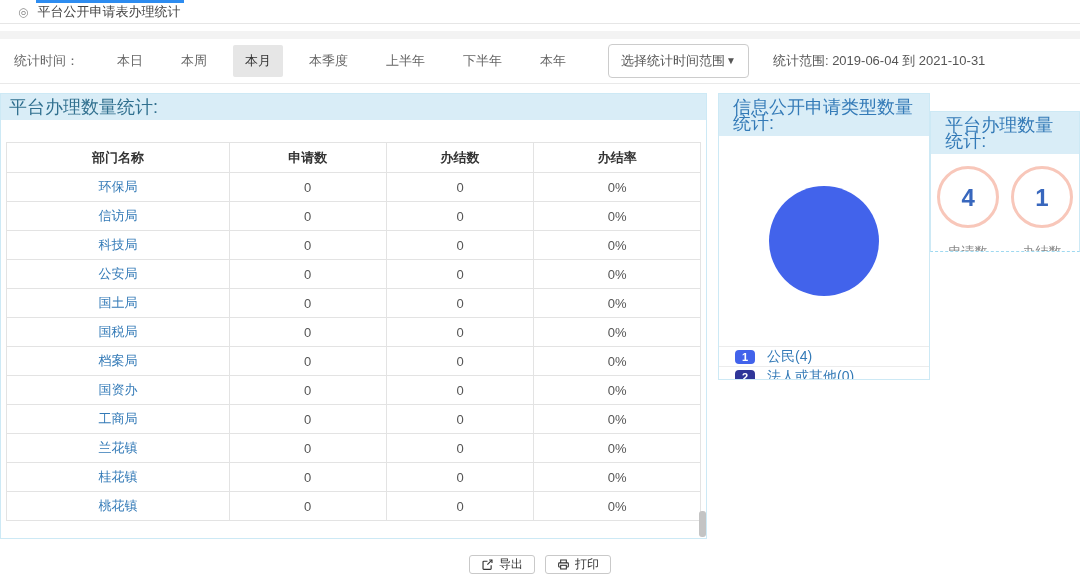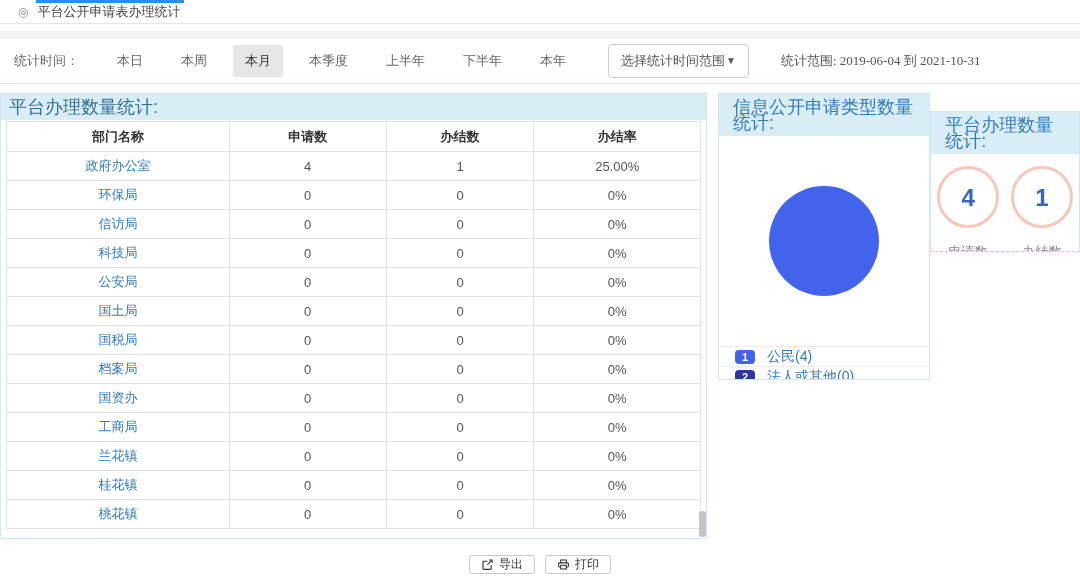--- a/index.html
+++ b/index.html
@@ -16,28 +16,28 @@
   
   .grayband { height:8px; background:#f3f3f3; margin-top:7px; }
   .filterbar { height:45px; display:flex; align-items:center; padding:0 14px; border-bottom:1px solid #e9e9e9; background:#fff; color:#666; }
   .f-label { margin-right:26px; }
   .f-opts { display:flex; align-items:center; }
   .f-opt { padding:7px 12px; margin-right:14px; color:#666; cursor:pointer; border-radius:2px; }
   .f-opt.sel { background:#e6e6e6; color:#333; }
   .range-btn { display:inline-flex; align-items:center; gap:1px; margin-left:16px; padding:7px 12px; background:#fff;
     border:1px solid #ccc; border-radius:4px; font-size:13px; color:#555; cursor:pointer; font-family:inherit; }
   .range-btn .caret { font-size:10px; line-height:1; color:#555; }
-  .range-text { margin-left:32px; color:#555;font-family:Liberation Serif, serif; }
+  .range-text { margin-left:24px; color:#555; }
   
   .main { display:flex; align-items:flex-start; margin-top:9px; height:446px; overflow:hidden; }
   .panel { border:1px solid #cde9f5; background:#fff; }
   .panel-hd { background:#d9edf7; color:#31708f; padding:5px 8px; font-size:18px; line-height:16px; }
   .panel-hd.blue { color:#337ab7; padding-left:14px; }
   .left-panel { width:707px; flex:0 0 707px; height:446px; overflow:hidden; }
-  .left-body { position:relative; height:419px; overflow:hidden; padding:1px 6px 0 5px; }
+  .left-body { position:relative; height:419px; overflow:hidden; padding:22px 6px 0 5px; }
   table.stats { width:695px; border-collapse:collapse; table-layout:fixed; }
   table.stats th, table.stats td { border:1px solid #e3e3e3; text-align:center; height:29px; padding:0 4px; font-weight:normal; }
   table.stats th { height:30px; font-weight:bold; color:#333; }
   table.stats td { color:#555; }
   table.stats col.c1{width:32.1%} table.stats col.c2{width:22.6%} table.stats col.c3{width:21.3%} table.stats col.c4{width:24%}
   .dept { color:#337ab7; cursor:pointer; }
   .vscroll { position:absolute; top:0; right:0; width:7px; height:100%; }
   .vscroll .thumb { position:absolute; bottom:2px; left:0; width:7px; height:26px; background:#c4c4c4; border-radius:3px; }
   
   .right-col { flex:1; margin-left:11px; display:flex; flex-direction:row; }
@@ -105,26 +105,20 @@
           </colgroup>
         <thead>
             <tr>
               <th>部门名称</th>
               <th>申请数</th>
               <th>办结数</th>
               <th>办结率</th>
             </tr>
           </thead>
         <tbody>
-            <tr>
-              <td><span class="dept">政府办公室</span></td>
-              <td>4</td>
-              <td>1</td>
-              <td>25.00%</td>
-            </tr>
             <tr>
               <td><span class="dept">环保局</span></td>
               <td>0</td>
               <td>0</td>
               <td>0%</td>
             </tr>
             <tr>
               <td><span class="dept">信访局</span></td>
               <td>0</td>
               <td>0</td>

